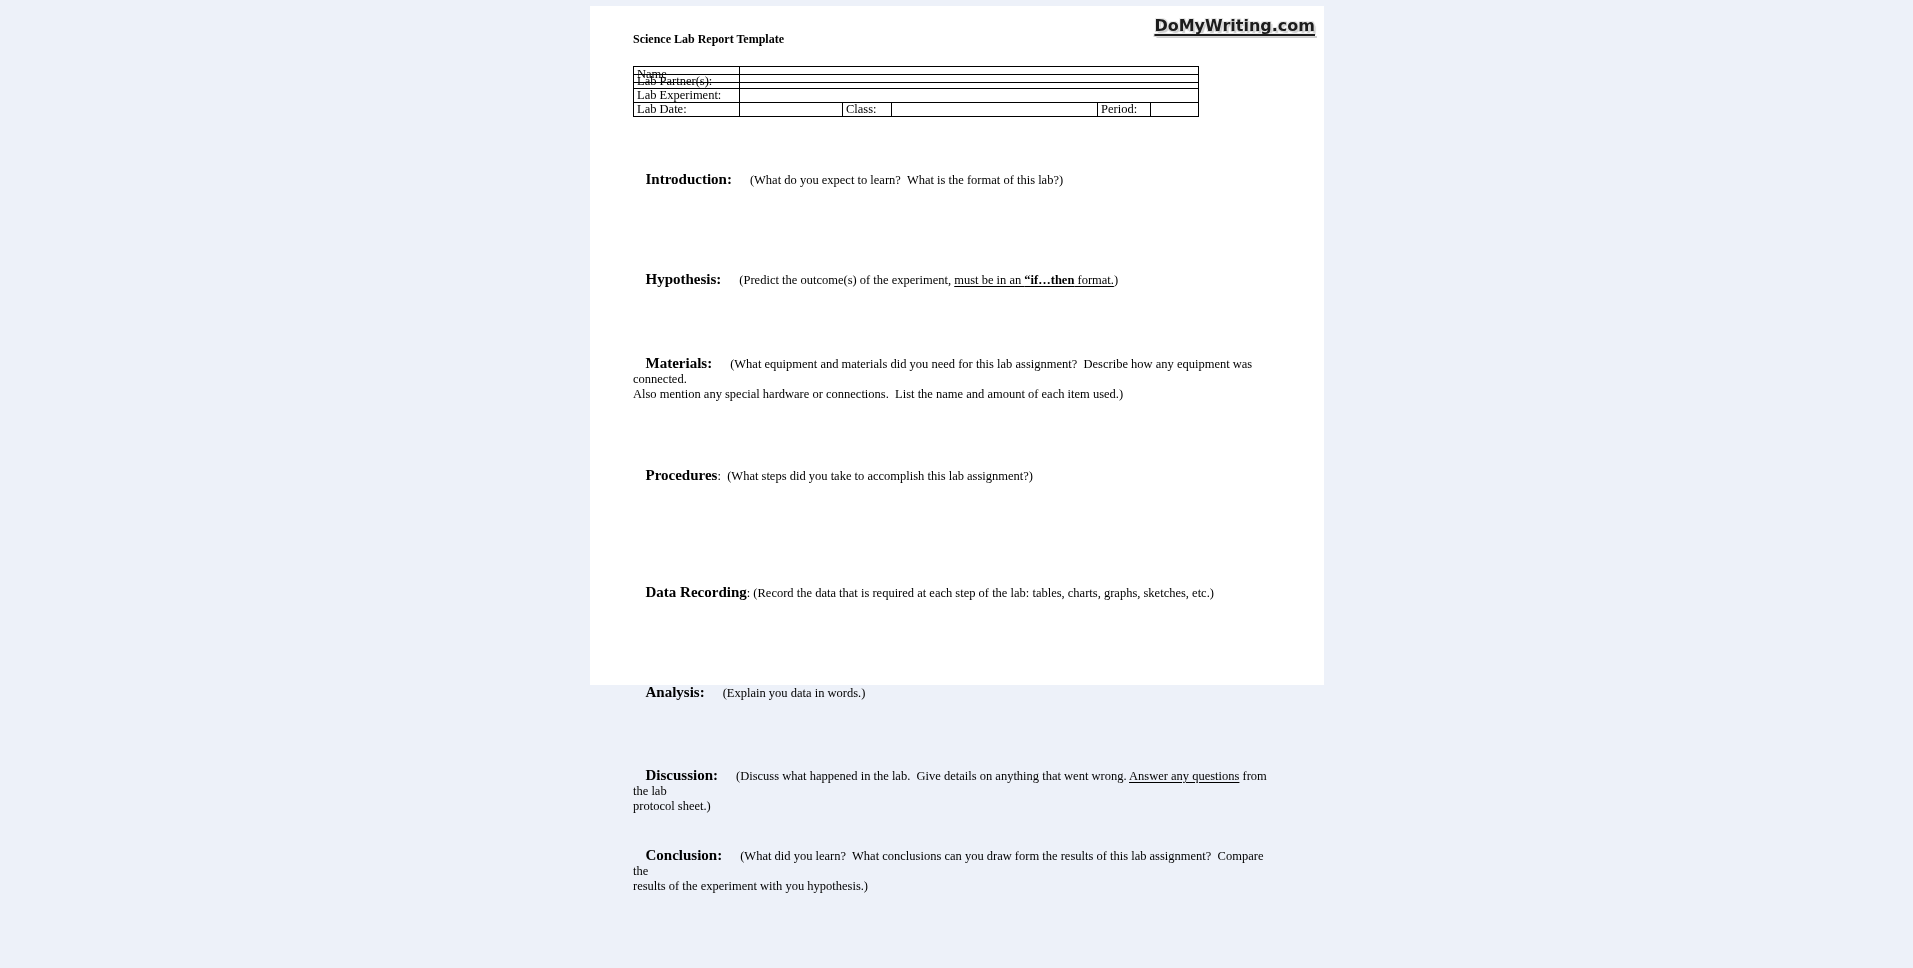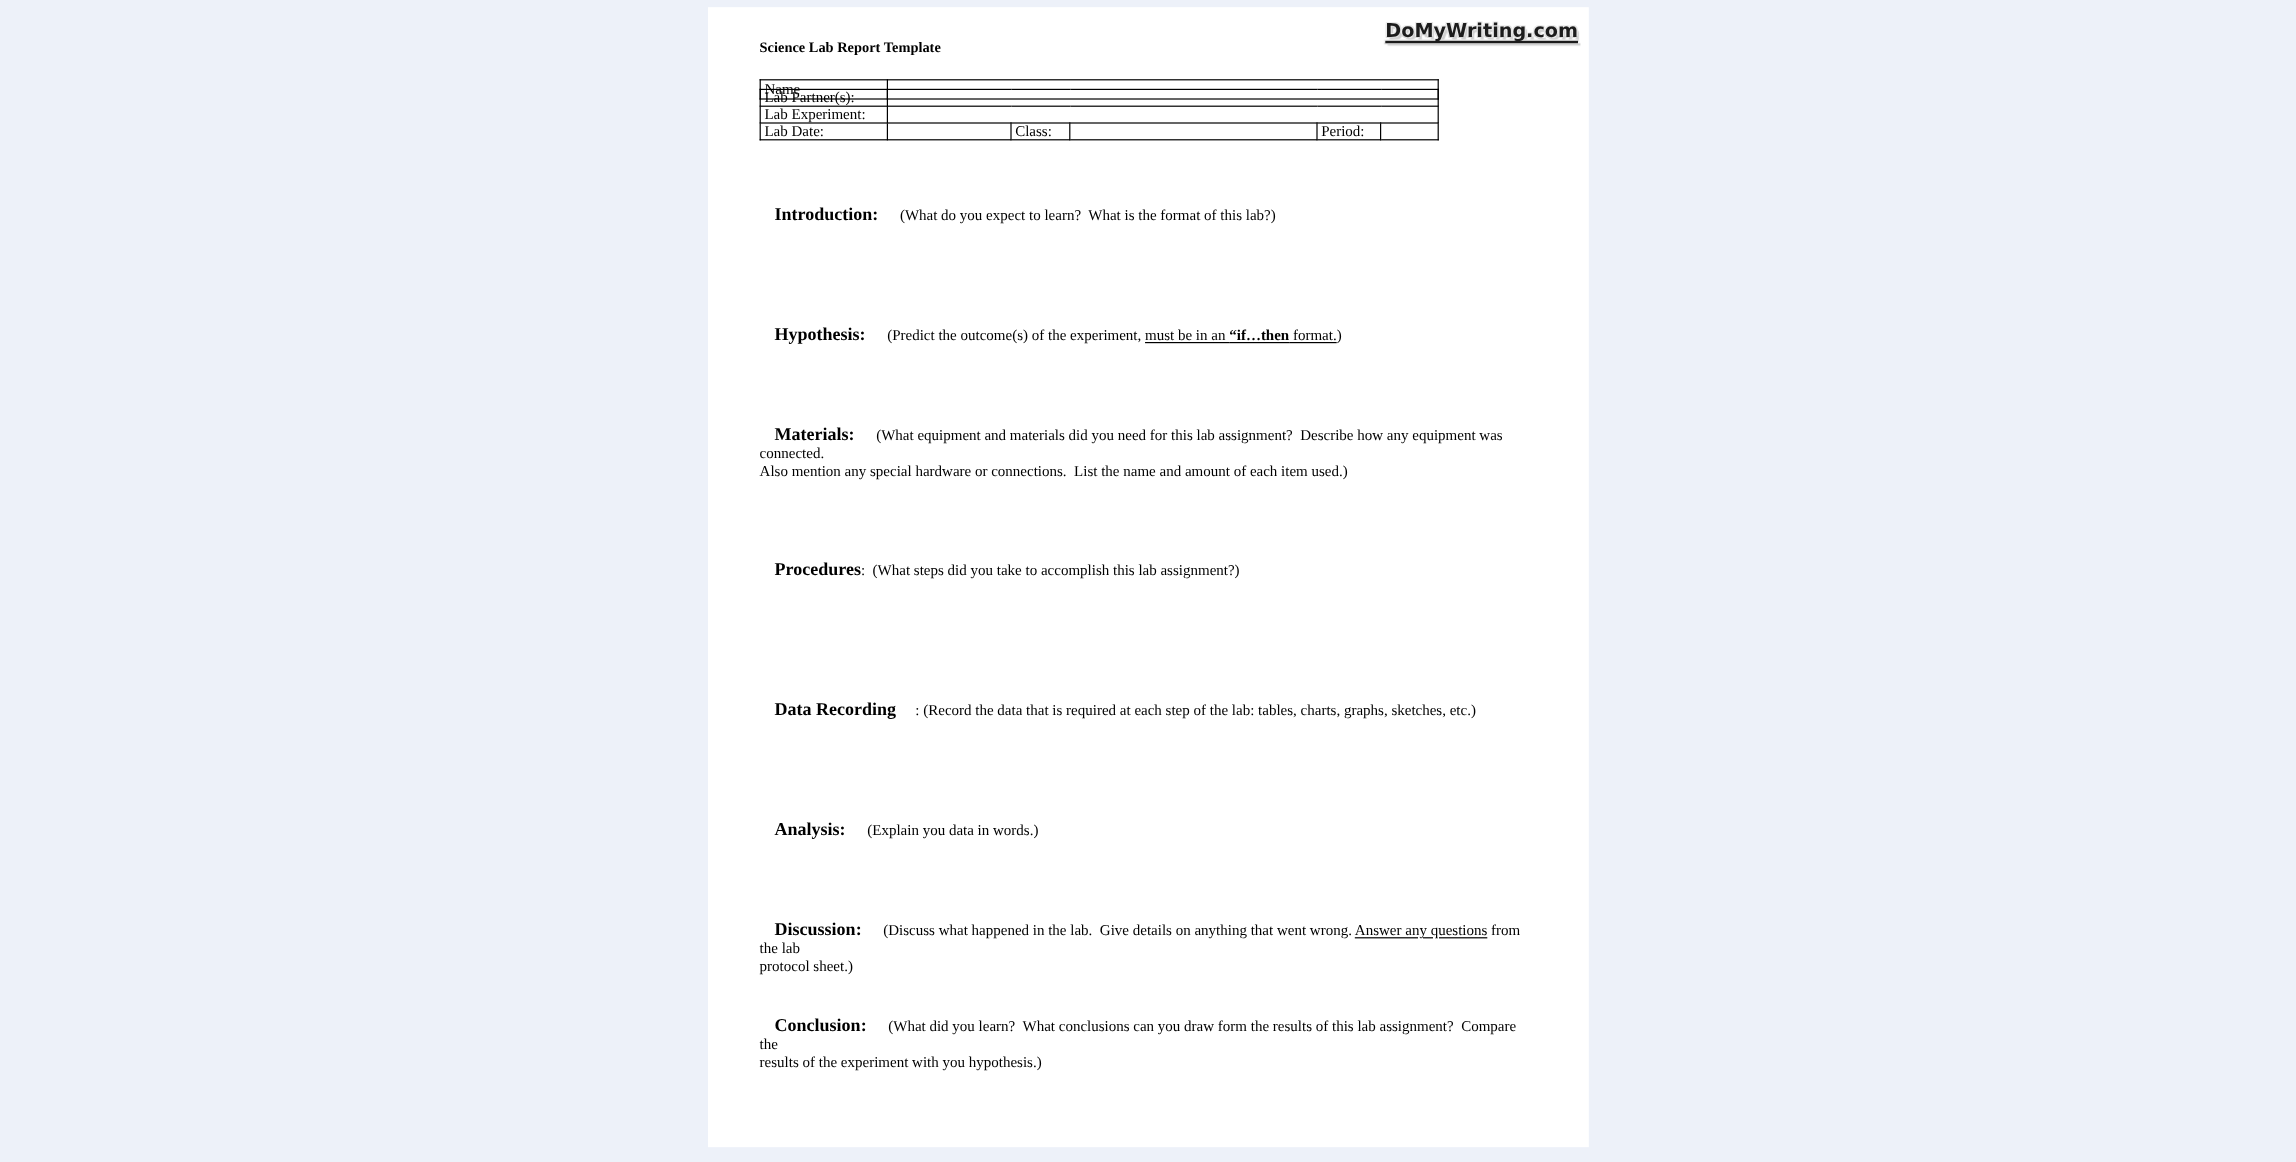--- a/index.html
+++ b/index.html
@@ -7,21 +7,21 @@
     width: 1913px; height: 968px;
     background: #edf1f9;
     position: relative;
     overflow: hidden;
     font-family: "Liberation Serif", "DejaVu Serif", serif;
     color: #000;
   }
   .page {
     position: absolute;
     left: 590px; top: 6px;
-    width: 734px; height: 950px;
+    width: 734px; height: 679px;
     background: #ffffff;
   }
   .brand {
     position: absolute;
     top: 10px; right: 9px;
     font-family: "DejaVu Sans", "Liberation Sans", sans-serif;
     font-weight: bold;
     font-size: 16px;
     color: #1c1c1c;
     text-decoration: underline;
@@ -137,21 +137,21 @@
   <p class="sec" style="top:447px">
     <span class="head" style="margin-right:0">Procedures</span><span class="sep">:  </span><span>(What steps did you take to accomplish this lab assignment?)</span>
   </p>
 
   <p class="sec" style="top:335px">
     <span class="head">Materials:</span><span>(What equipment and materials did you need for this lab assignment?  Describe how any equipment was connected.
 Also mention any special hardware or connections.  List the name and amount of each item used.)</span>
   </p>
 
   <p class="sec" style="top:564px">
-    <span class="head" style="margin-right:16px">Data Recording</span><span class="sep">: </span><span>(Record the data that is required at each step of the lab: tables, charts, graphs, sketches, etc.)</span>
+    <span class="head" style="margin-right:0">Data Recording</span><span class="sep">: </span><span>(Record the data that is required at each step of the lab: tables, charts, graphs, sketches, etc.)</span>
   </p>
 
   <p class="sec" style="top:664px">
     <span class="head">Analysis:</span><span>(Explain you data in words.)</span>
   </p>
 
   <p class="sec" style="top:747px">
     <span class="head">Discussion:</span><span>(Discuss what happened in the lab.  Give details on anything that went wrong. </span><span class="u">Answer any questions</span><span> from the lab
 protocol sheet.)</span>
   </p>

